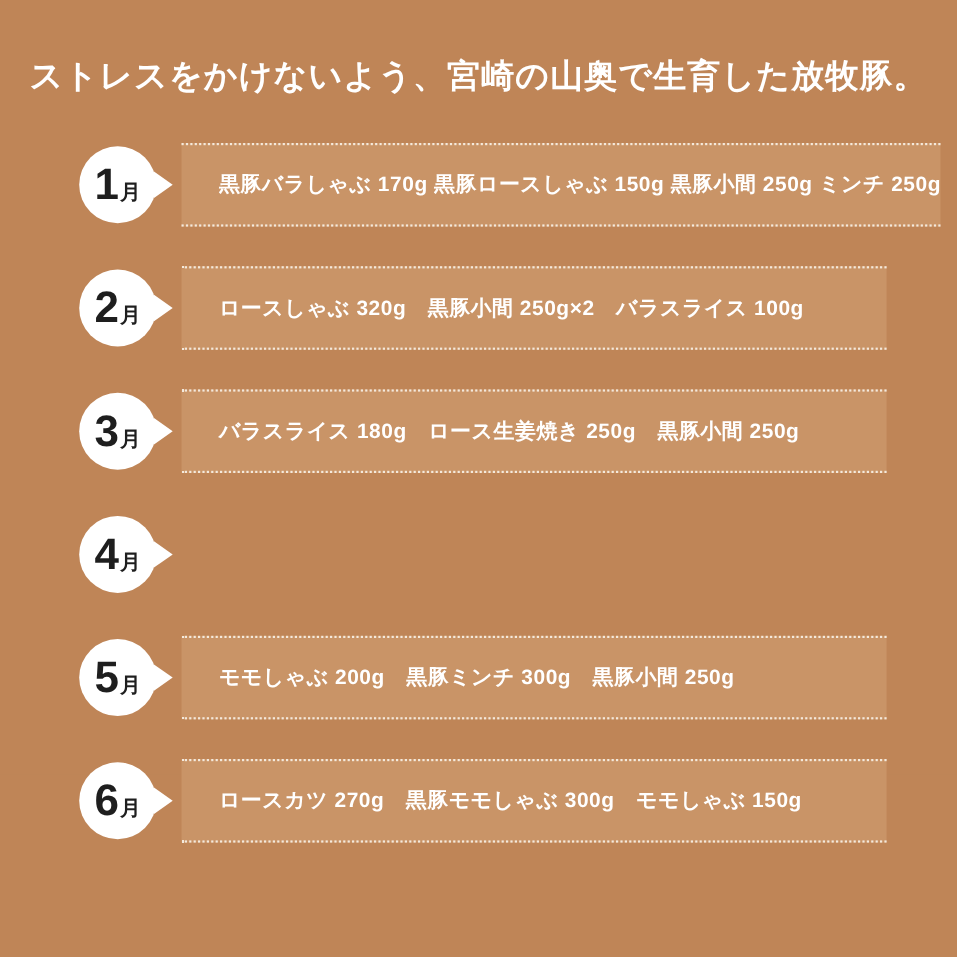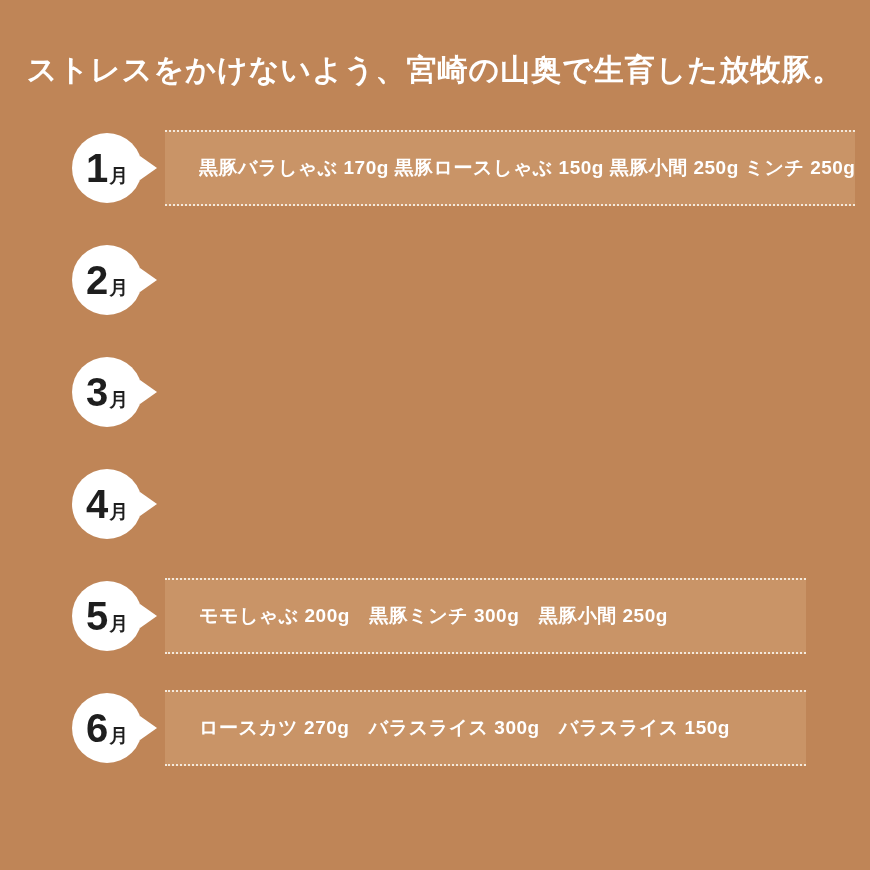--- a/index.html
+++ b/index.html
@@ -115,27 +115,33 @@
       <span class="items">黒豚バラしゃぶ 170g 黒豚ロースしゃぶ 150g 黒豚小間 250g ミンチ 250g</span>
     </div>
   </div>
 
   <div class="row">
     <div class="bubble">
       <span class="num">2</span>
       <span class="unit">月</span>
       <span class="tail"></span>
     </div>
+    <div class="strip">
+      <span class="items">ロースしゃぶ 320g　黒豚小間 250g×2　バラスライス 100g</span>
+    </div>
   </div>
 
   <div class="row">
     <div class="bubble">
       <span class="num">3</span>
       <span class="unit">月</span>
       <span class="tail"></span>
+    </div>
+    <div class="strip">
+      <span class="items">バラスライス 180g　ロース生姜焼き 250g　黒豚小間 250g</span>
     </div>
   </div>
 
   <div class="row">
     <div class="bubble">
       <span class="num">4</span>
       <span class="unit">月</span>
       <span class="tail"></span>
     </div>
   </div>
@@ -151,17 +157,17 @@
     </div>
   </div>
 
   <div class="row">
     <div class="bubble">
       <span class="num">6</span>
       <span class="unit">月</span>
       <span class="tail"></span>
     </div>
     <div class="strip">
-      <span class="items">ロースカツ 270g　バラスライス 300g　バラスライス 150g</span>
+      <span class="items">ロースカツ 270g　黒豚モモしゃぶ 300g　モモしゃぶ 150g</span>
     </div>
   </div>
 </div>
 </div>
 
 </body></html>

